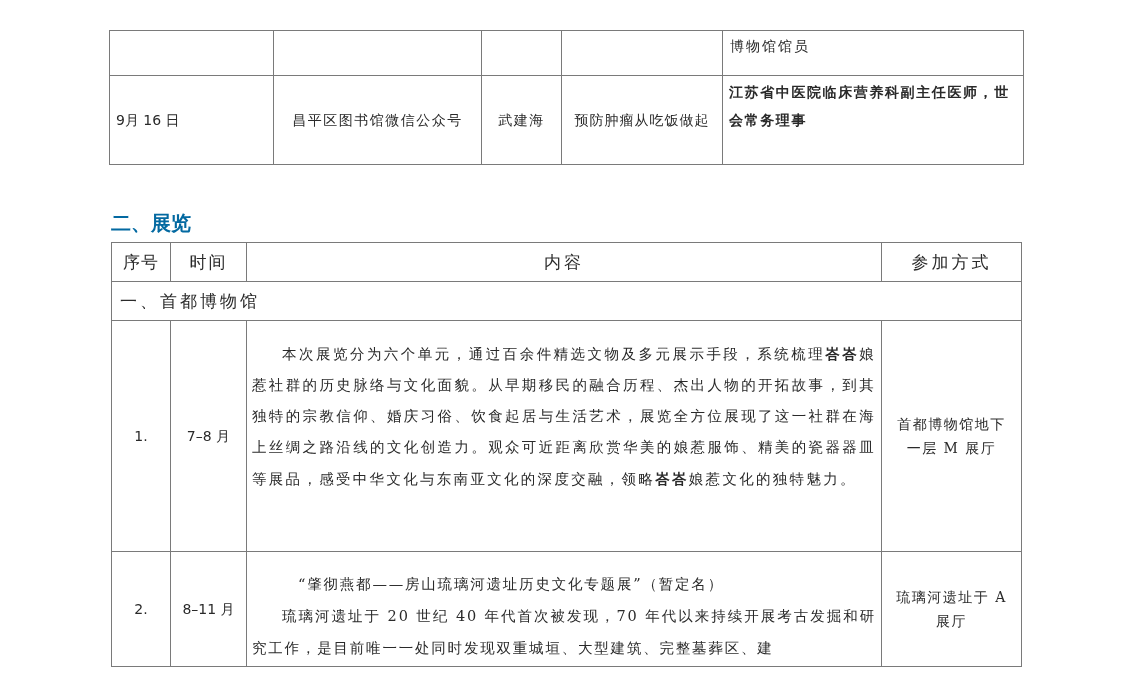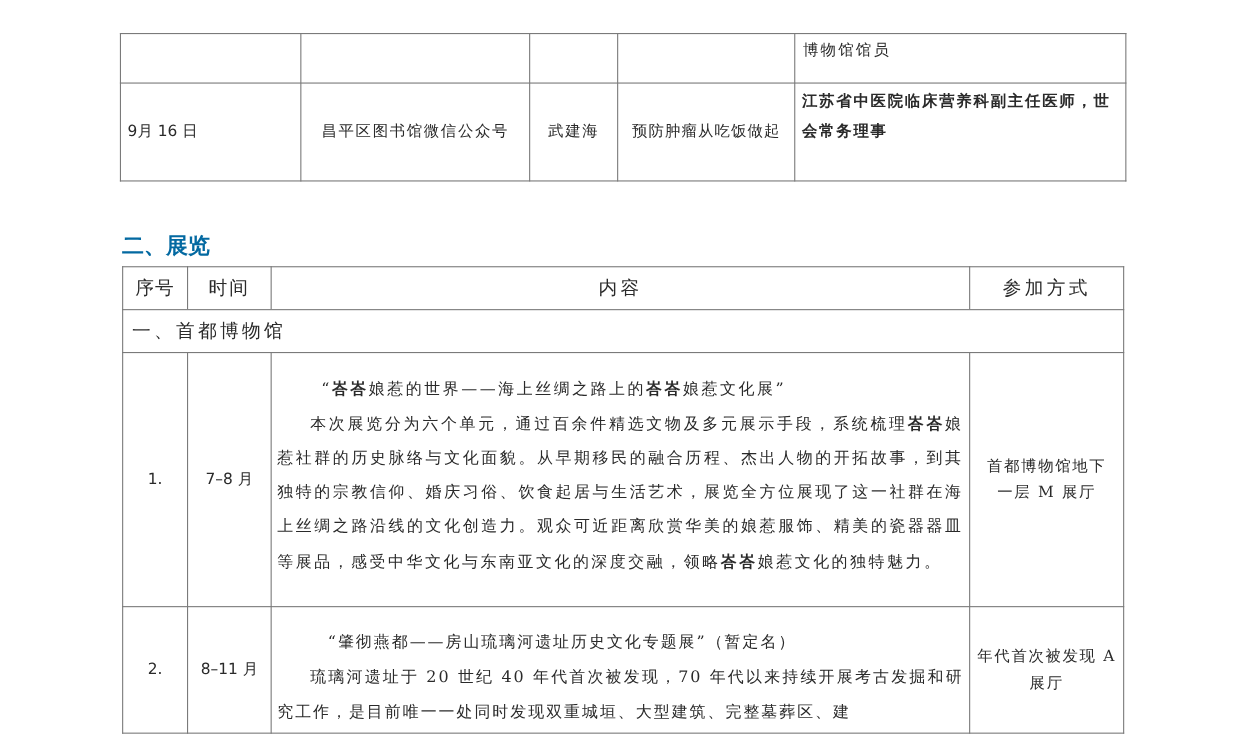--- a/index.html
+++ b/index.html
@@ -91,31 +91,30 @@
   <div class="cell center hdr" style="left:112px; top:243px; width:58px; height:38px; letter-spacing:1px;">序号</div>
   <div class="cell center hdr" style="left:171px; top:243px; width:75px; height:38px; letter-spacing:2px;">时间</div>
   <div class="cell center hdr" style="left:247px; top:243px; width:634px; height:38px;">内容</div>
   <div class="cell center hdr" style="left:882px; top:243px; width:139px; height:38px;text-align:center;">参加方式</div>
 
   <div class="cell left group-row" style="left:112px; top:282px; width:909px; height:38px; padding-left:8px;">一、首都博物馆</div>
 
   <div class="cell center sans" style="left:112px; top:321px; width:58px; height:230px; font-size:14px;">1.</div>
   <div class="cell center sans" style="left:171px; top:321px; width:75px; height:230px; font-size:14px;">7–8 月</div>
   <div class="content" style="left:252px; top:338px; width:624px;">
-    <p class="title-line"><span>“</span><span class="bold">峇峇</span><span>娘惹的世界——海上丝绸之路上的</span><span class="bold">峇峇</span><span>娘惹文化展”</span></p>
     <p class="para"><span>本次展览分为六个单元，通过百余件精选文物及多元展示手段，系统梳理</span><span class="bold">峇峇</span><span>娘惹社群的历史脉络与文化面貌。从早期移民的融合历程、杰出人物的开拓故事，到其独特的宗教信仰、婚庆习俗、饮食起居与生活艺术，展览全方位展现了这一社群在海上丝绸之路沿线的文化创造力。观众可近距离欣赏华美的娘惹服饰、精美的瓷器器皿等展品，感受中华文化与东南亚文化的深度交融，领略</span><span class="bold">峇峇</span><span>娘惹文化的独特魅力。</span></p>
   </div>
   <div class="cell center" style="left:882px; top:321px; width:139px; height:230px; flex-direction:column;">
     <div class="venue">首都博物馆地下</div>
     <div class="venue">一层 M 展厅</div>
   </div>
 
   <div class="cell center sans" style="left:112px; top:552px; width:58px; height:114px; font-size:14px;">2.</div>
   <div class="cell center sans" style="left:171px; top:552px; width:75px; height:114px; font-size:14px;">8–11 月</div>
   <div class="content" style="left:252px; top:568px; width:624px; line-height:32px; letter-spacing:1.8px;">
     <p class="title-line" style="text-indent:46px;">“肇彻燕都——房山琉璃河遗址历史文化专题展”（暂定名）</p>
     <p class="para">琉璃河遗址于 20 世纪 40 年代首次被发现，70 年代以来持续开展考古发掘和研究工作，是目前唯一一处同时发现双重城垣、大型建筑、完整墓葬区、建</p>
   </div>
   <div class="cell center" style="left:882px; top:552px; width:139px; height:114px; flex-direction:column;">
-    <div class="venue">年代首次被发现 A</div>
+    <div class="venue">琉璃河遗址于 A</div>
     <div class="venue">展厅</div>
   </div>
 </div>
 
 </body></html>

